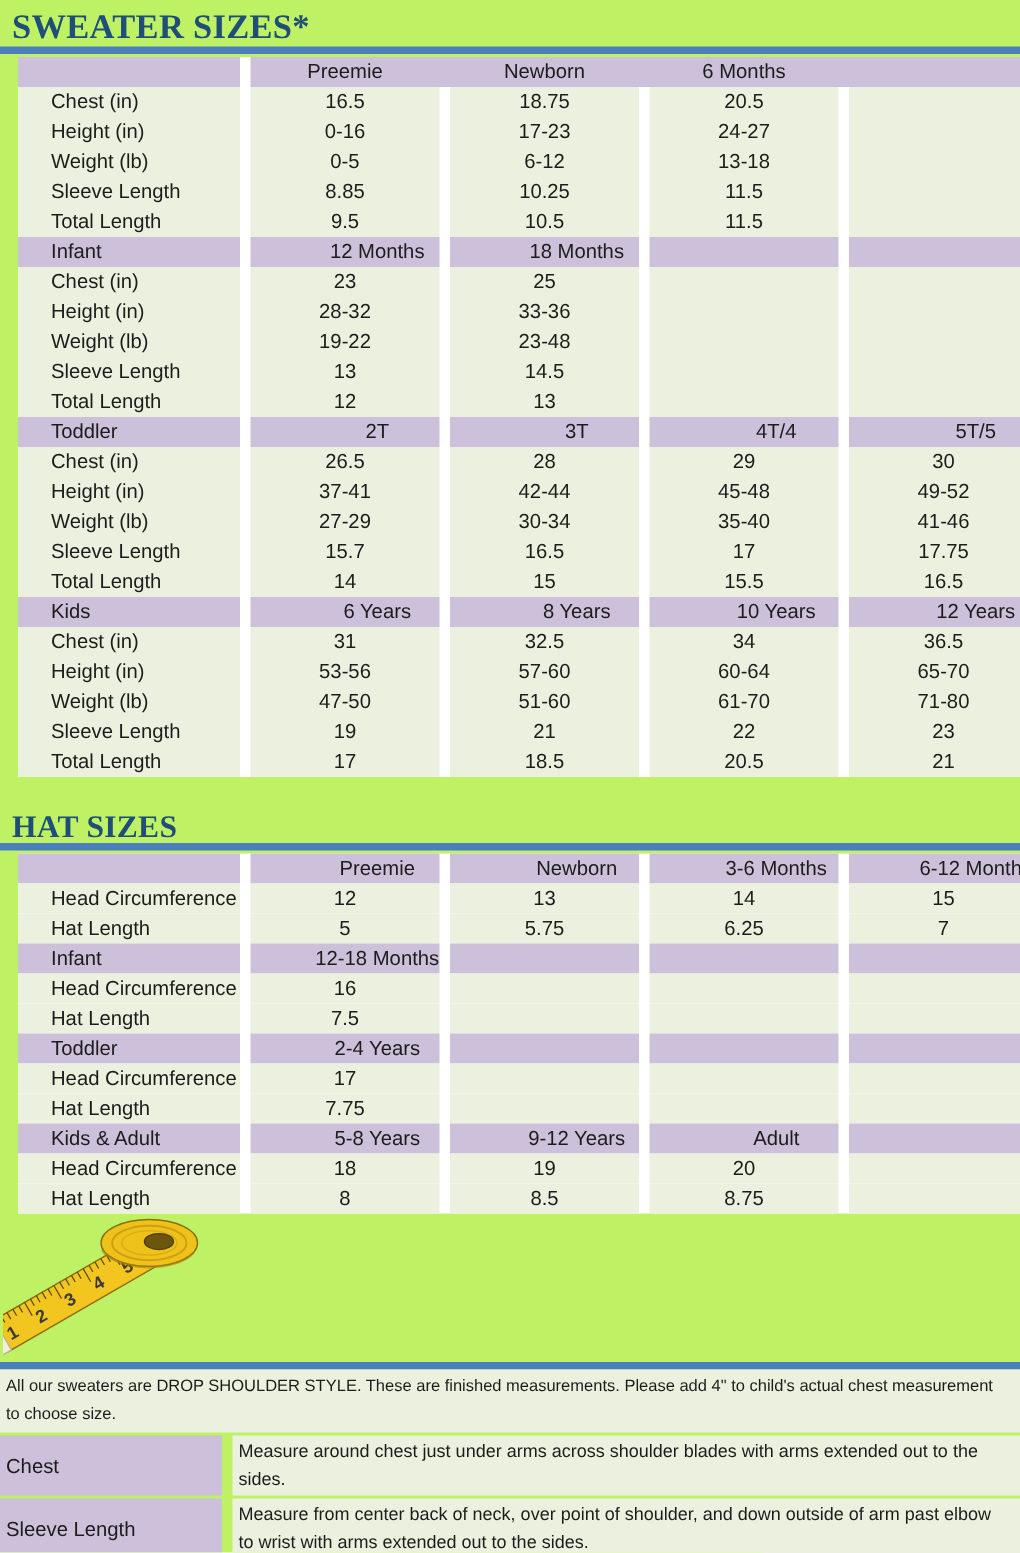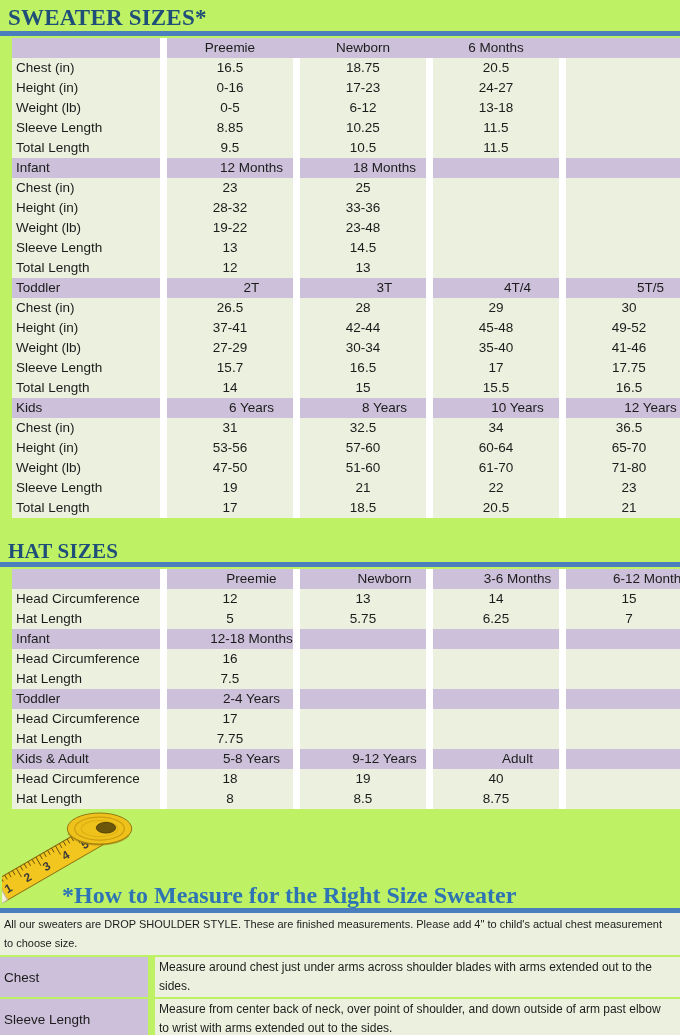--- a/index.html
+++ b/index.html
@@ -27,21 +27,21 @@
   .rule{height:5px;background:var(--rule-blue);width:680px;}
   .size-table{
     margin-top:2px;
     display:grid;
     grid-template-columns:148px 126px 126px 126px 126px;
     column-gap:7px;
     background:#fff;
     margin-left:12px;
   }
   .c{height:20px;line-height:20px;font-size:13.5px;overflow:hidden;white-space:nowrap;}
-  .c.label{text-align:left;padding-left:4px;}
+  .c.label{text-align:left;padding-left:22px;}
   .c.data{text-align:center;}
   .purple{background:var(--header-purple);padding-left:43px;}
   .green{background:var(--row-green);}
   .merged{
     grid-column:2/6;height:20px;background:var(--header-purple);
     display:grid;grid-template-columns:126px 126px 126px 126px;column-gap:7px;
   }
   .merged .mc{text-align:center;font-size:13.5px;line-height:20px;}
   .measure-head{position:relative;height:99px;}
   .tape{position:absolute;left:2px;top:2px;width:138px;height:96px;}
@@ -249,21 +249,21 @@
       <div class="c green data"></div>
       <div class="c green data"></div>
       <div class="c purple label">Kids &amp; Adult</div>
       <div class="c purple data">5-8 Years</div>
       <div class="c purple data">9-12 Years</div>
       <div class="c purple data">Adult</div>
       <div class="c purple data"></div>
       <div class="c green label">Head Circumference</div>
       <div class="c green data">18</div>
       <div class="c green data">19</div>
-      <div class="c green data">40</div>
+      <div class="c green data">20</div>
       <div class="c green data"></div>
       <div class="c green label">Hat Length</div>
       <div class="c green data">8</div>
       <div class="c green data">8.5</div>
       <div class="c green data">8.75</div>
       <div class="c green data"></div>
     </div>
 
   <div class="measure-head">
     <svg class="tape" viewBox="0 0 150 104" aria-hidden="true">
@@ -310,21 +310,20 @@
           </g>
       </g>
       <g transform="translate(106,19)">
         <ellipse rx="35" ry="17" fill="#eec11b" stroke="#8a6d10" stroke-width="1"></ellipse>
         <ellipse rx="27" ry="12.5" fill="none" stroke="#c9990f" stroke-width="1.4" opacity="0.85"></ellipse>
         <ellipse rx="20" ry="8.8" fill="none" stroke="#d9ab12" stroke-width="1.1" opacity="0.85"></ellipse>
         <ellipse cx="7" cy="-1" rx="10.5" ry="5.8" fill="#6b560b" stroke="#4d3d06" stroke-width="1"></ellipse>
         <path d="M-34,5 A35,17 0 0 0 32,7" fill="none" stroke="#a8820d" stroke-width="2" opacity="0.6"></path>
       </g>
     </svg>
-    <h2 class="measure-title">*How to Measure for the Right Size Sweater</h2>
   </div>
   <div class="rule"></div>
 
   <div class="intro">All our sweaters are DROP SHOULDER STYLE.  These are finished measurements.  Please add 4" to child's actual chest measurement to choose size.</div>
 
   <div class="mrow">
     <div class="lbl">Chest</div>
     <div class="txt">Measure around chest just under arms across shoulder blades with arms extended out to the sides.</div>
   </div>
   <div class="mrow">

